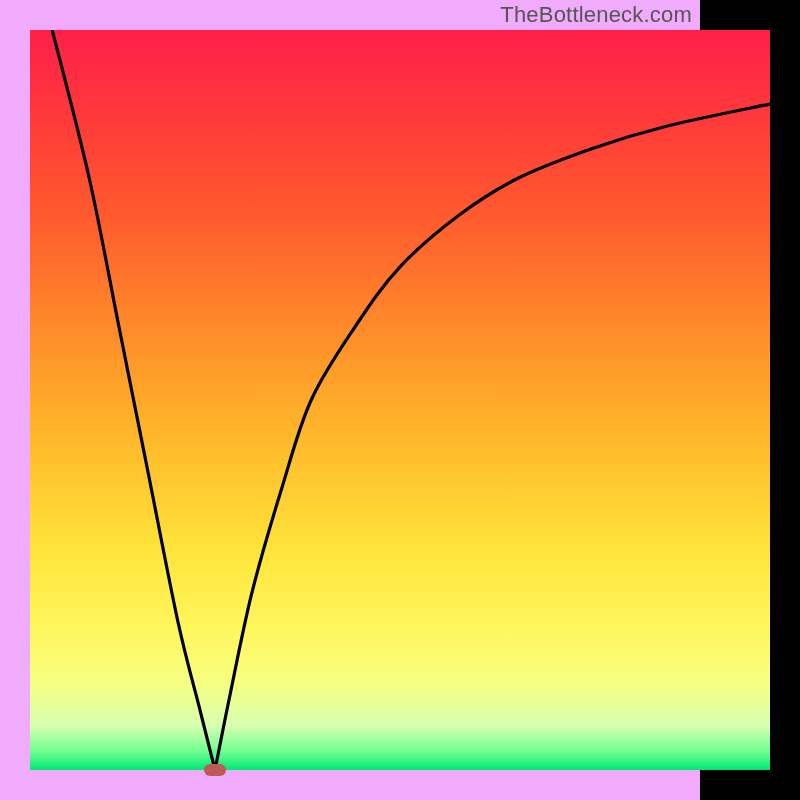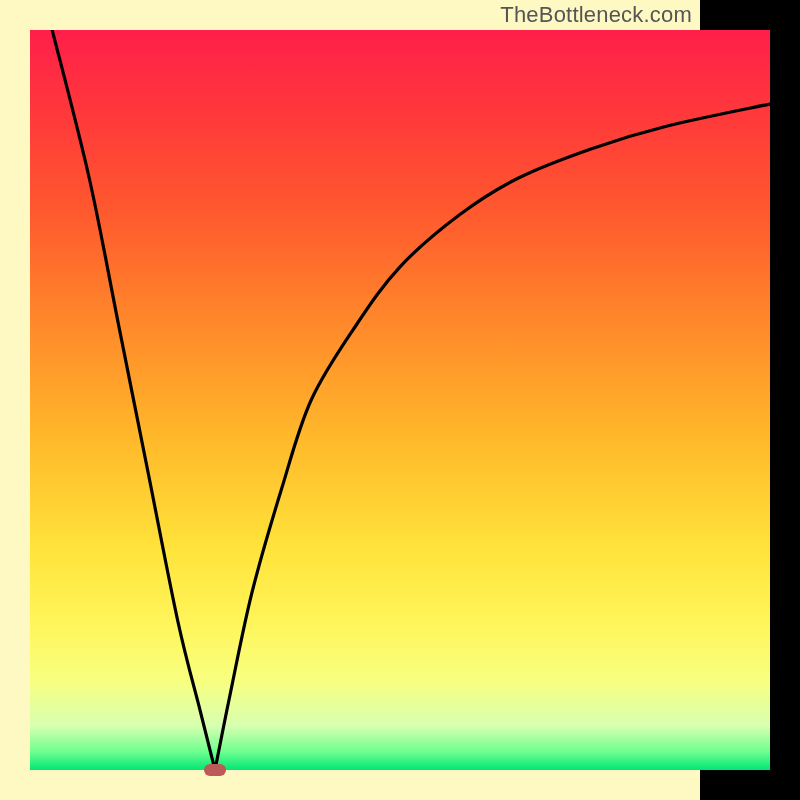--- a/index.html
+++ b/index.html
@@ -8,21 +8,21 @@
     width: 800px;
     height: 800px;
     background: #000;
     font-family: Arial, Helvetica, sans-serif;
     overflow: hidden;
   }
   .outer {
     position: relative;
     width: 700px;
     height: 800px;
-    background: #fef9c3;
+    background: #f0abfc;
   }
   .watermark {
     position: absolute;
     top: 2px;
     right: 8px;
     color: #555;
     font-size: 22px;
     font-weight: 500;
     letter-spacing: 0.2px;
     z-index: 10;

